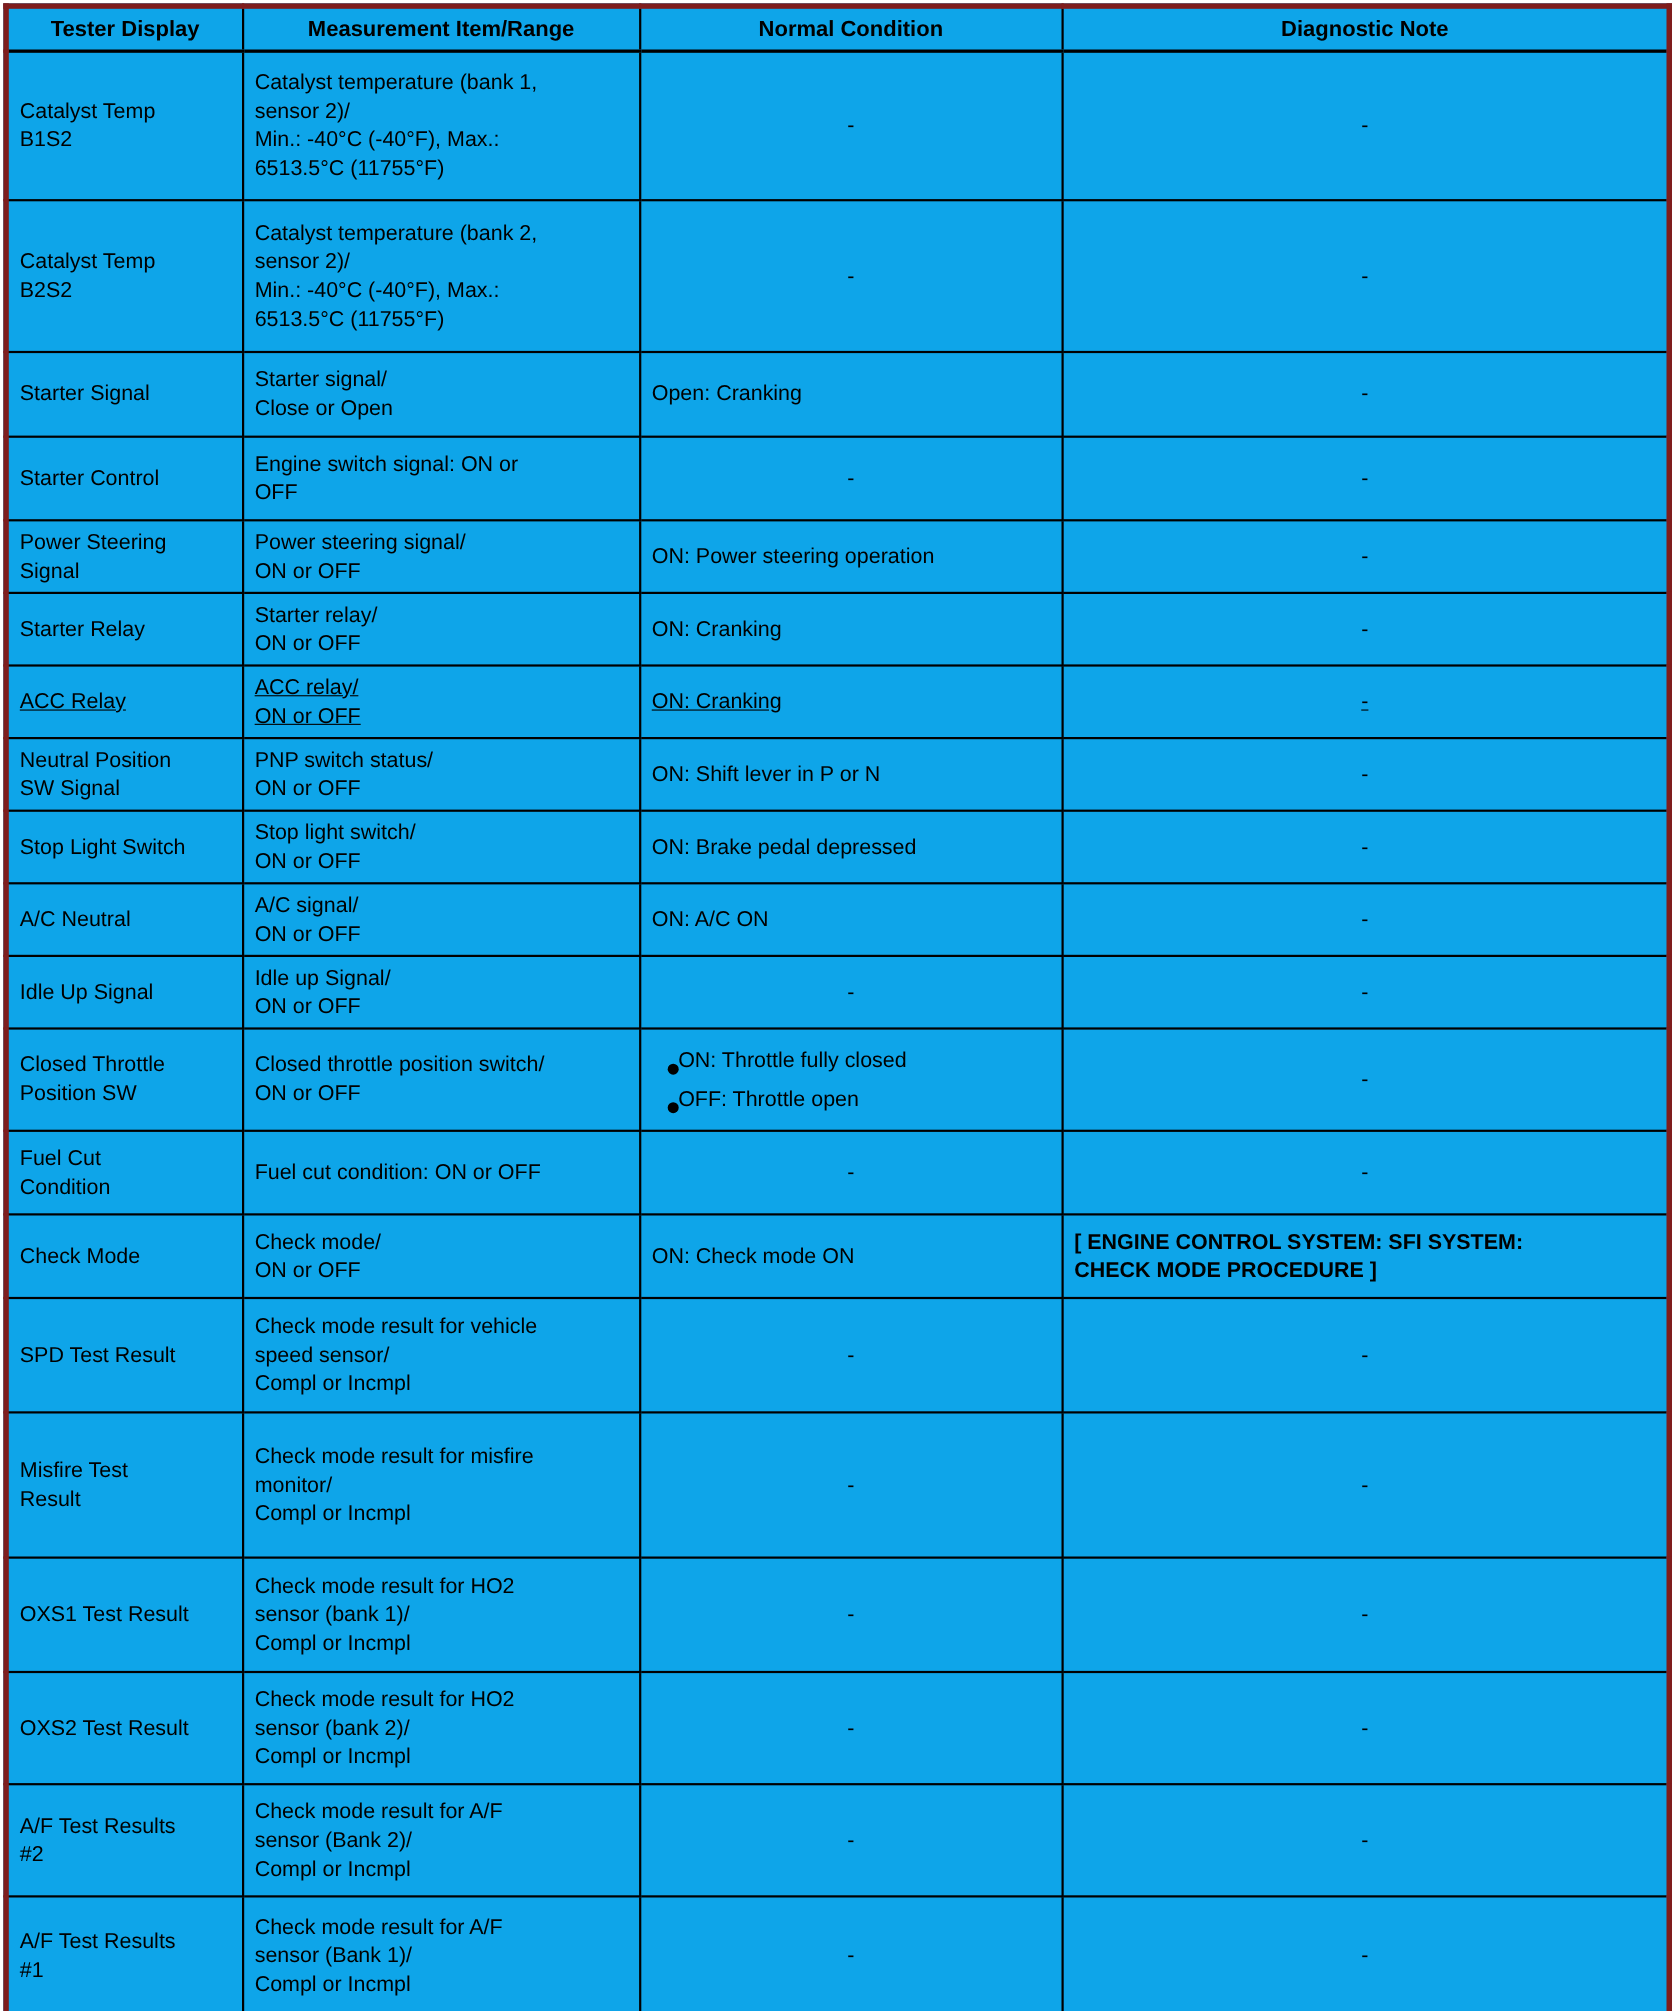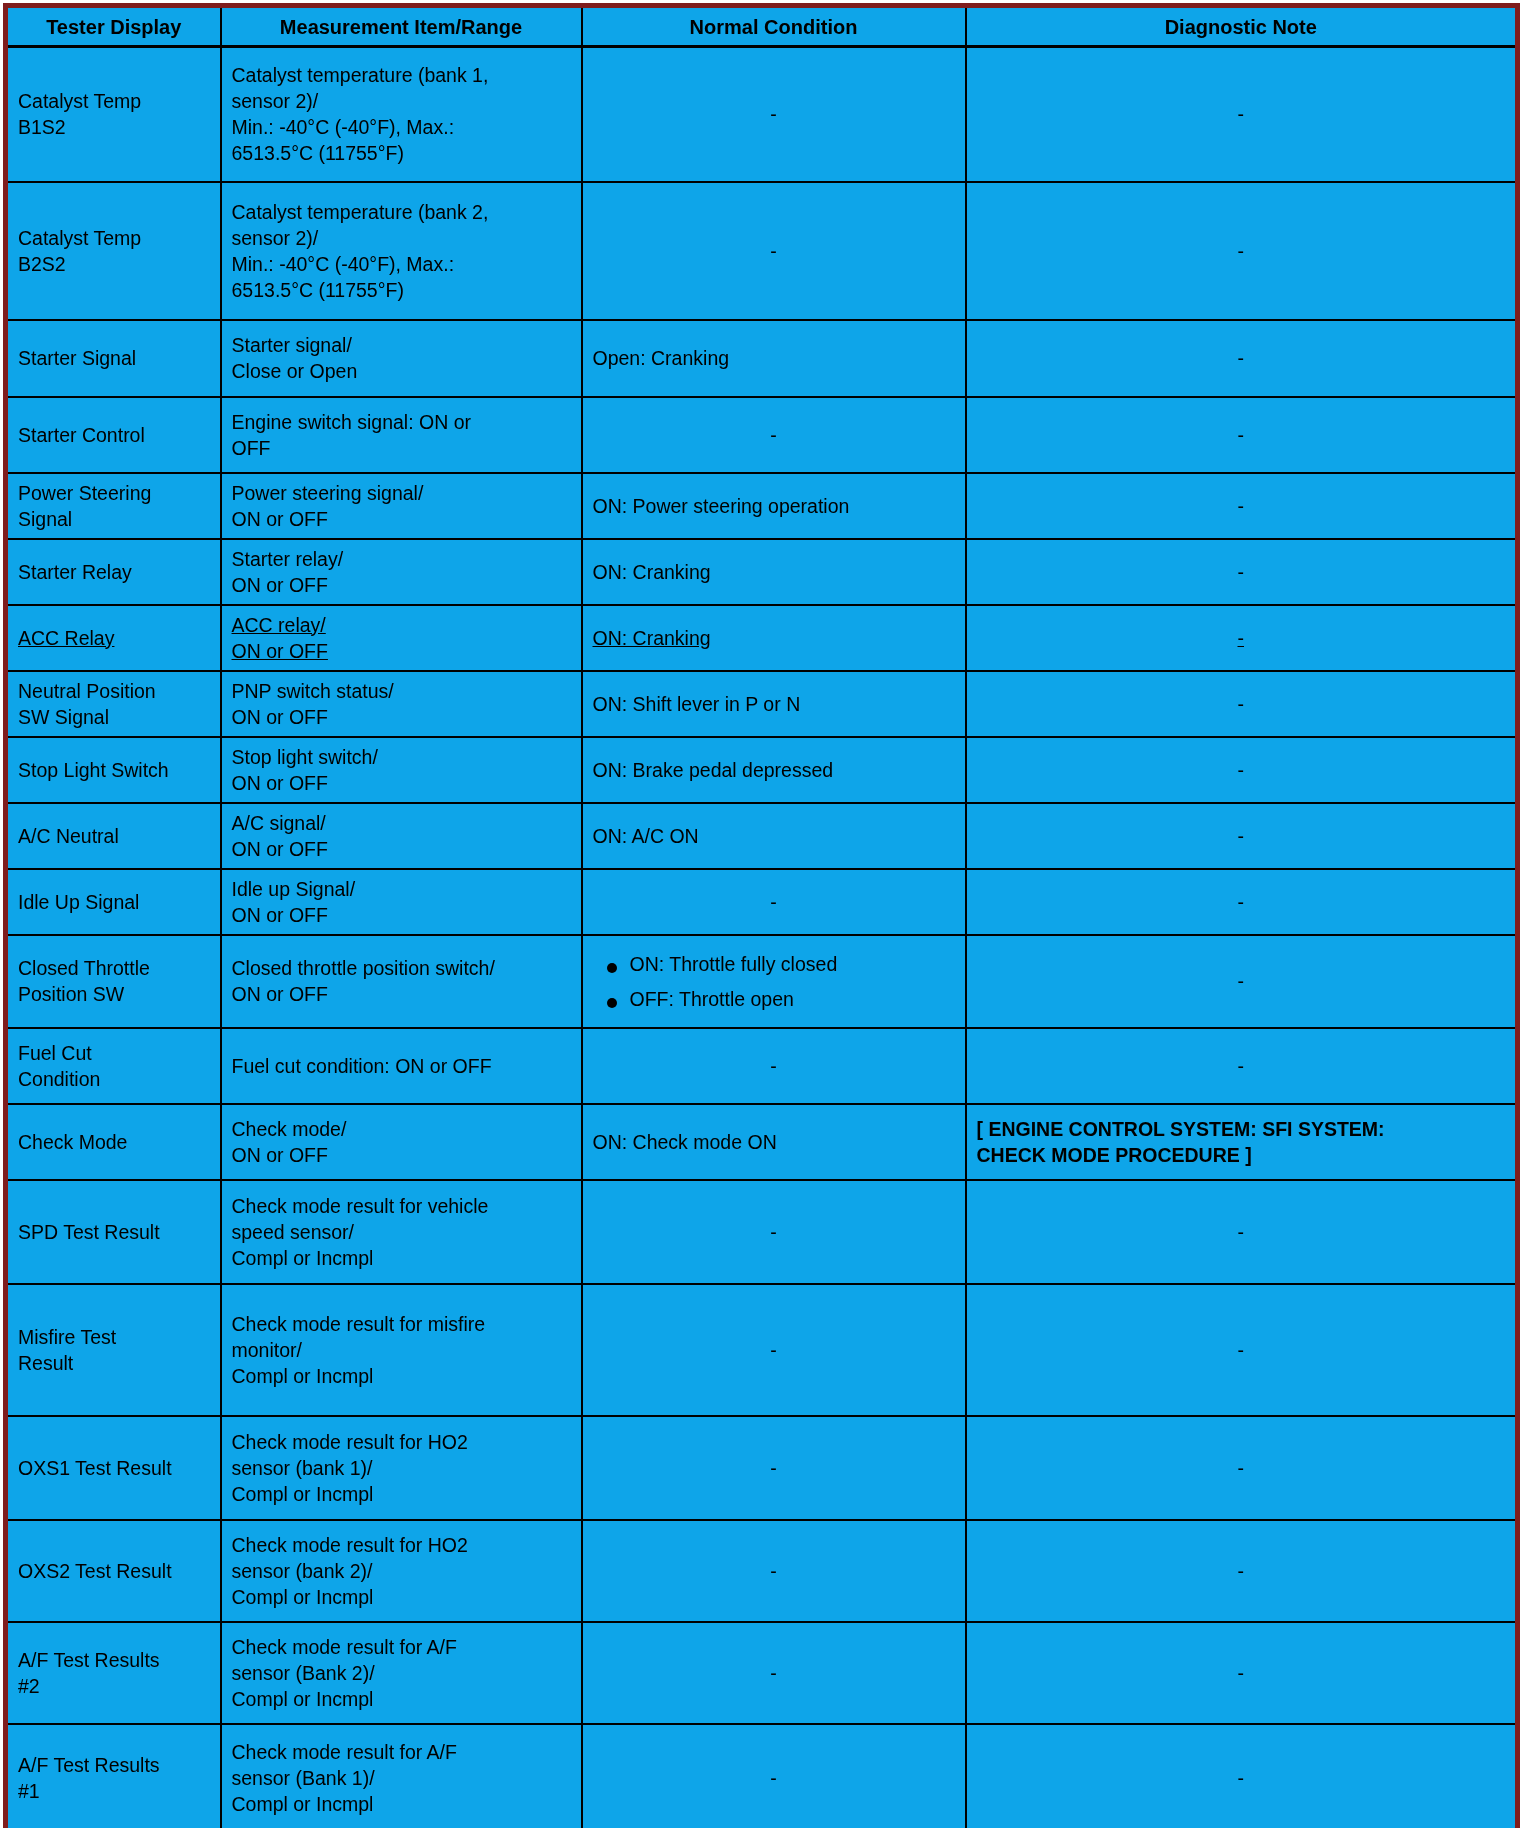--- a/index.html
+++ b/index.html
@@ -32,22 +32,21 @@
     line-height: 26px;
     padding: 6px 8px 6px 10px;
     vertical-align: middle;
     white-space: pre-line;
     overflow: hidden;
   }
   td.center { text-align: center; padding-left: 8px; }
   td.note.bold { font-weight: 700; }
   .bullet-item {
     display: flex;
-    align-items: center;
-    gap: 13px;
+    align-items: flex-end;
     padding-left: 14px;
     margin: 9px 0;
     white-space: normal;
   }
   .dot {
     width: 10px;
     height: 10px;
     border-radius: 50%;
     background: #000;
     flex: 0 0 10px;

